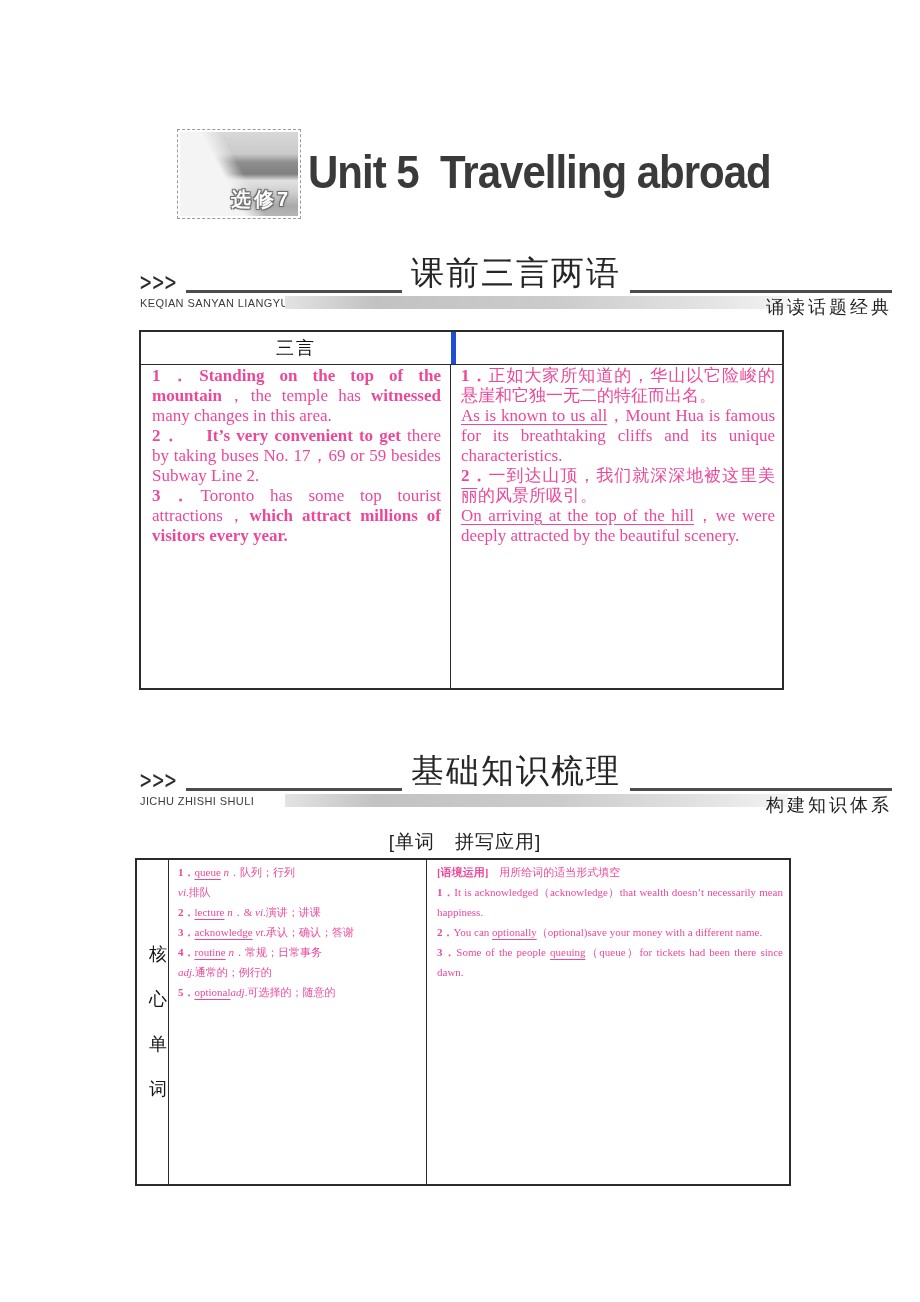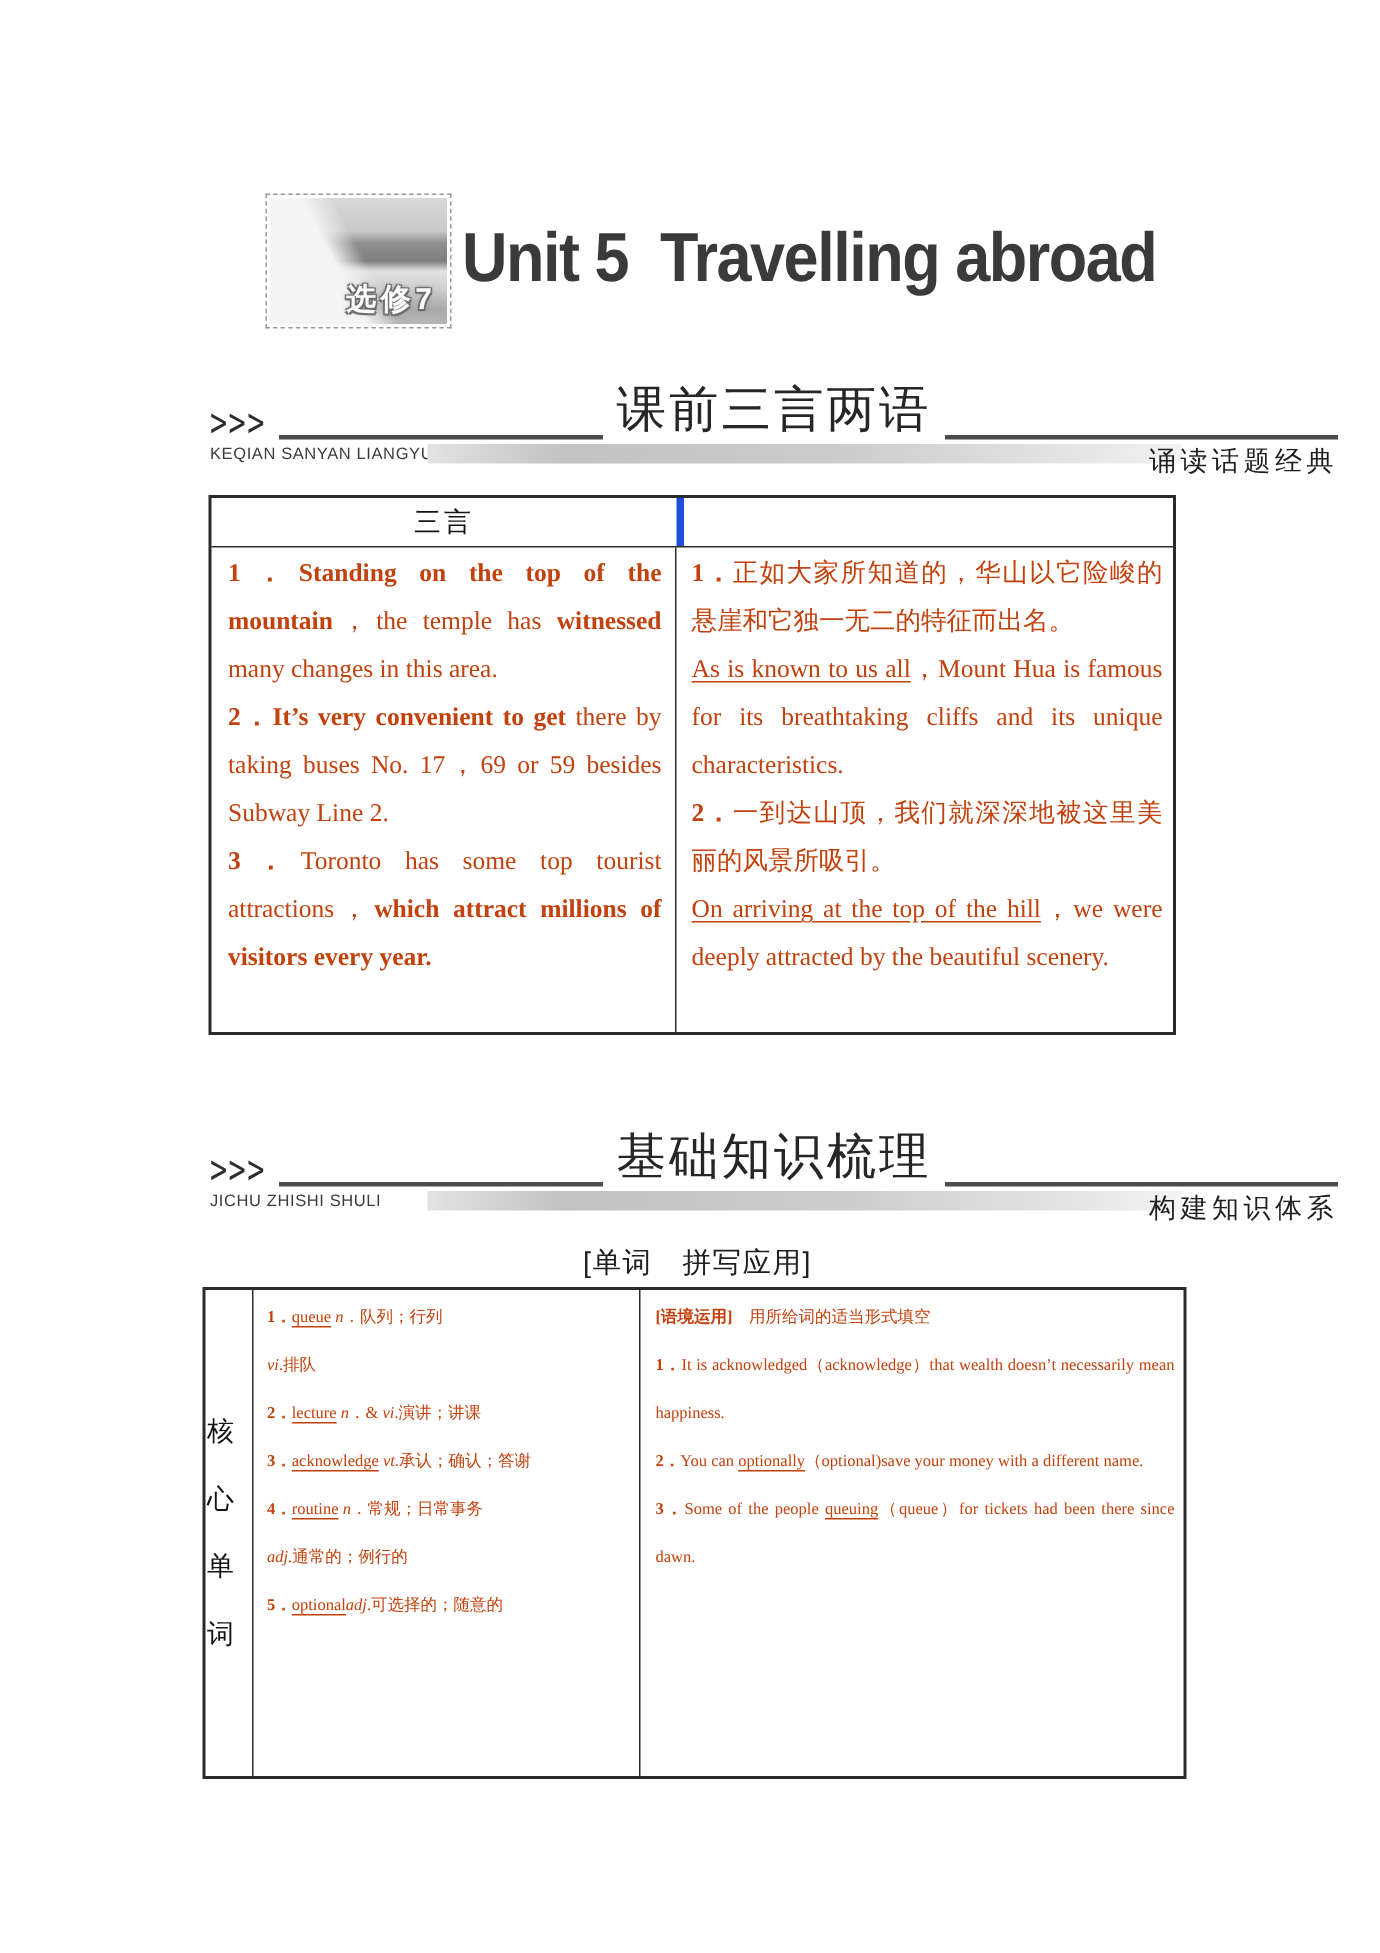--- a/index.html
+++ b/index.html
@@ -79,26 +79,26 @@
   .subhead{
     position:absolute;left:140px;top:829px;width:650px;text-align:center;
     font-family:"Liberation Sans","DejaVu Sans",sans-serif;
     font-size:19px;letter-spacing:1px;color:#202020;
   }
   
   .t2{
     position:absolute;left:135px;top:858px;width:656px;height:328px;
     border:2px solid #2b2b2b;box-sizing:border-box;display:flex;background:#fff;
   }
-  .t2 .side{width:31px;flex:none;border-right:1px solid #2b2b2b;display:flex;align-items:center;justify-content:flex-start;}
+  .t2 .side{width:31px;flex:none;border-right:1px solid #2b2b2b;display:flex;align-items:center;justify-content:flex-end;}
   .t2 .vtext{width:20px;font-size:18px;line-height:45px;text-align:center;word-break:break-all;color:#141414;}
   .t2 .words{width:258px;flex:none;border-right:1px solid #2b2b2b;box-sizing:border-box;padding:2px 5px 0 9px;overflow:hidden;}
   .t2 .ex{flex:1;box-sizing:border-box;padding:2px 6px 0 10px;overflow:hidden;}
   
-  p.line{margin:0;font-size:17px;line-height:32px;text-align:justify;color:#c2410c;}
+  p.line{margin:0;font-size:17px;line-height:20px;text-align:justify;color:#ec4899;}
   .t2 p.line{font-size:11px;}
   p.line span{text-underline-offset:3px;}
 </style>
 </head>
 <body>
 
 <div class="page">
 
   <div class="logo-frame">
     <div class="logo-img">
@@ -119,21 +119,21 @@
     </div>
   </div>
 
   <div class="t1">
     <div class="hrow">
       <div class="hcell c1">三言</div>
     </div>
     <div class="brow">
       <div class="bcell c1">
           <p class="line"><span style="font-weight: bold;">1．</span><span style="font-weight: bold;">Standing on the top of the mountain</span><span>，the temple has </span><span style="font-weight: bold;">witnessed</span><span> many changes in this area.</span></p>
-          <p class="line"><span style="font-weight: bold;">2．</span><span style="font-weight: bold;">It’s very convenient to get</span><span> there by taking buses No. 17，69 or 59 besides Subway Line 2.</span></p>
+          <p class="line"><span style="font-weight: bold;">2．</span><span style="font-weight: bold; margin-left: 25px;">It’s very convenient to get</span><span> there by taking buses No. 17，69 or 59 besides Subway Line 2.</span></p>
           <p class="line"><span style="font-weight: bold;">3．</span><span>Toronto has some top tourist attractions，</span><span style="font-weight: bold;">which attract millions of visitors every year.</span></p>
         </div>
       <div class="bcell c2">
           <p class="line"><span style="font-weight: bold;">1．</span><span>正如大家所知道的，华山以它险峻的悬崖和它独一无二的特征而出名。</span></p>
           <p class="line"><span style="text-decoration: underline;">As is known to us all</span><span>，Mount Hua is famous for its breathtaking cliffs and its unique characteristics.</span></p>
           <p class="line"><span style="font-weight: bold;">2．</span><span>一到达山顶，我们就深深地被这里美丽的风景所吸引。</span></p>
           <p class="line"><span style="text-decoration: underline;">On arriving at the top of the hill</span><span>，we were deeply attracted by the beautiful scenery.</span></p>
         </div>
     </div>
   </div>

